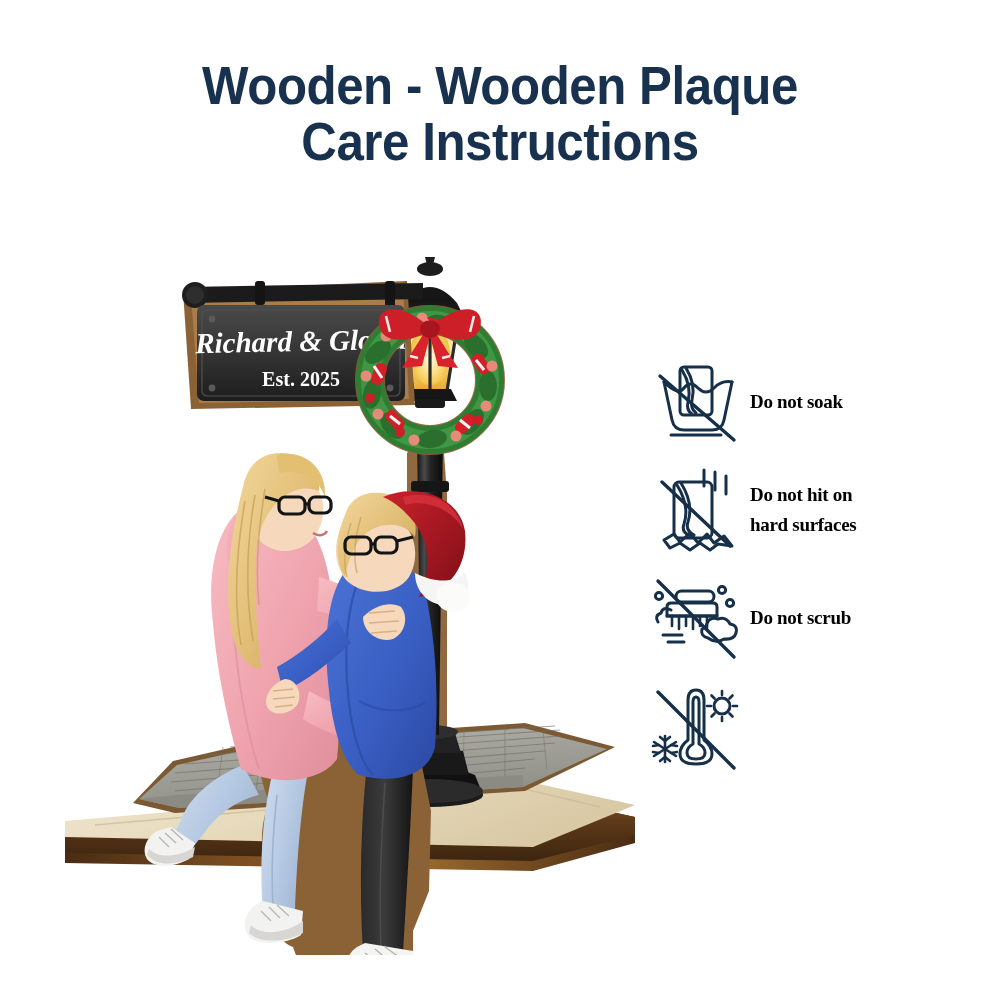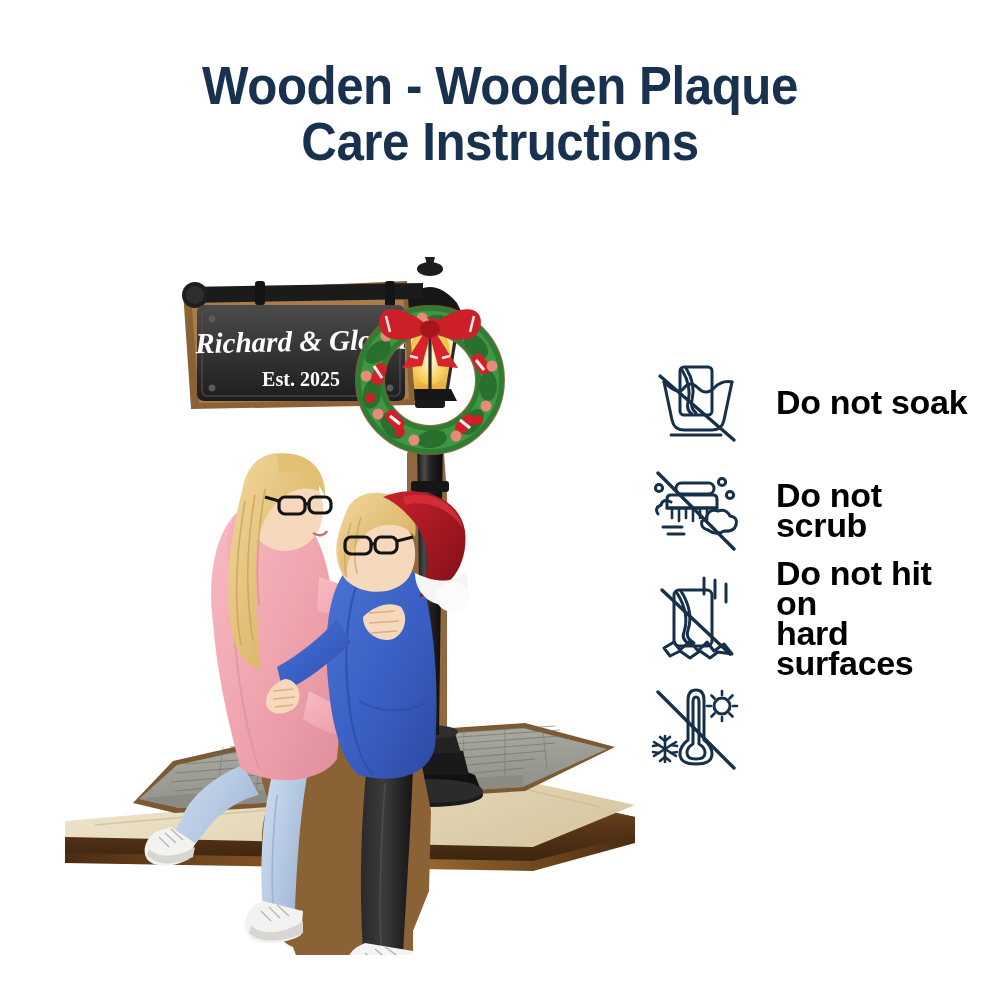--- a/index.html
+++ b/index.html
@@ -45,25 +45,25 @@
     display:flex;
     align-items:center;
     height:108px;
   }
   .care-row .ic{
     width:96px;height:96px;flex:0 0 96px;
     display:flex;align-items:center;justify-content:center;
   }
   .care-row .ic svg{display:block;}
   .care-label{
-    margin-left:32px;
+    margin-left:6px;
     color:#000000;
-    font-family:Liberation Sans, sans-serif;
+    font-family:Liberation Serif, serif;
     font-weight:bold;
-    font-size:34px;
+    font-size:19px;
     line-height:30px;
     letter-spacing:-0.3px;
     white-space:pre-line;
   }
 </style>
 </head>
 <body>
 
 <div id="page">
 
@@ -460,20 +460,41 @@
           <path d="M10 20 L84 84" stroke-width="3.4"></path>
         </svg>
       </span>
       <span class="care-label">Do not soak</span>
     </div>
 
     <div class="care-row">
       <span class="ic">
         <svg width="92" height="92" viewBox="0 0 92 92" fill="none" stroke="#17304a" stroke-width="3" stroke-linecap="round" stroke-linejoin="round">
 
+          <rect x="24" y="18" width="38" height="56" rx="5"></rect>
+          <path d="M27 21 Q40 42 34 60 Q31 68 40 72"></path>
+          <path d="M31 19 Q44 40 38 58 Q35 66 44 71"></path>
+
+          <path d="M54 6 L54 22"></path>
+          <path d="M65 8 L65 26"></path>
+          <path d="M76 12 L76 30"></path>
+
+          <path d="M14 76 L24 70 L30 78 L40 69 L48 79 L57 70 L64 79 L74 72 L82 82 L68 80 L60 86 L50 79 L40 86 L30 79 L20 84 Z"></path>
+
+          <path d="M12 18 L80 82" stroke-width="3.4"></path>
+        </svg>
+      </span>
+      <span class="care-label">Do not hit on
+hard surfaces</span>
+    </div>
+
+    <div class="care-row">
+      <span class="ic">
+        <svg width="92" height="92" viewBox="0 0 92 92" fill="none" stroke="#17304a" stroke-width="3" stroke-linecap="round" stroke-linejoin="round">
+
           <rect x="26" y="19" width="38" height="11" rx="5.5"></rect>
 
           <path d="M17 44 L17 35 Q17 31 21 31 L63 31 Q67 31 67 35 L67 44 Z"></path>
           <path d="M17 44 L67 44"></path>
 
           <g stroke-width="2.6">
             <path d="M22 44 L22 54"></path>
               <path d="M29 44 L29 57"></path>
             <path d="M36 44 L36 54"></path>
               <path d="M43 44 L43 57"></path>
@@ -489,41 +510,20 @@
           <circle cx="72" cy="18" r="3.6"></circle>
           <circle cx="80" cy="31" r="3.6"></circle>
 
           <path d="M13 63 L32 63"></path>
           <path d="M18 70 L34 70"></path>
 
           <path d="M8 9 L84 85" stroke-width="3.4"></path>
         </svg>
       </span>
       <span class="care-label">Do not scrub</span>
-    </div>
-
-    <div class="care-row">
-      <span class="ic">
-        <svg width="92" height="92" viewBox="0 0 92 92" fill="none" stroke="#17304a" stroke-width="3" stroke-linecap="round" stroke-linejoin="round">
-
-          <rect x="24" y="18" width="38" height="56" rx="5"></rect>
-          <path d="M27 21 Q40 42 34 60 Q31 68 40 72"></path>
-          <path d="M31 19 Q44 40 38 58 Q35 66 44 71"></path>
-
-          <path d="M54 6 L54 22"></path>
-          <path d="M65 8 L65 26"></path>
-          <path d="M76 12 L76 30"></path>
-
-          <path d="M14 76 L24 70 L30 78 L40 69 L48 79 L57 70 L64 79 L74 72 L82 82 L68 80 L60 86 L50 79 L40 86 L30 79 L20 84 Z"></path>
-
-          <path d="M12 18 L80 82" stroke-width="3.4"></path>
-        </svg>
-      </span>
-      <span class="care-label">Do not hit on
-hard surfaces</span>
     </div>
 
     <div class="care-row">
       <span class="ic">
         <svg width="92" height="92" viewBox="0 0 92 92" fill="none" stroke="#17304a" stroke-width="3" stroke-linecap="round" stroke-linejoin="round">
 
           <path d="M38 20 Q38 10 46 10 Q54 10 54 20 L54 60 Q62 66 62 74 Q62 84 46 84 Q30 84 30 74 Q30 66 38 60 Z"></path>
 
           <path d="M43 22 Q43 17 46 17 Q49 17 49 22 L49 64 Q55 67 55 73 Q55 79 46 79 Q37 79 37 73 Q37 67 43 64 Z"></path>
 

